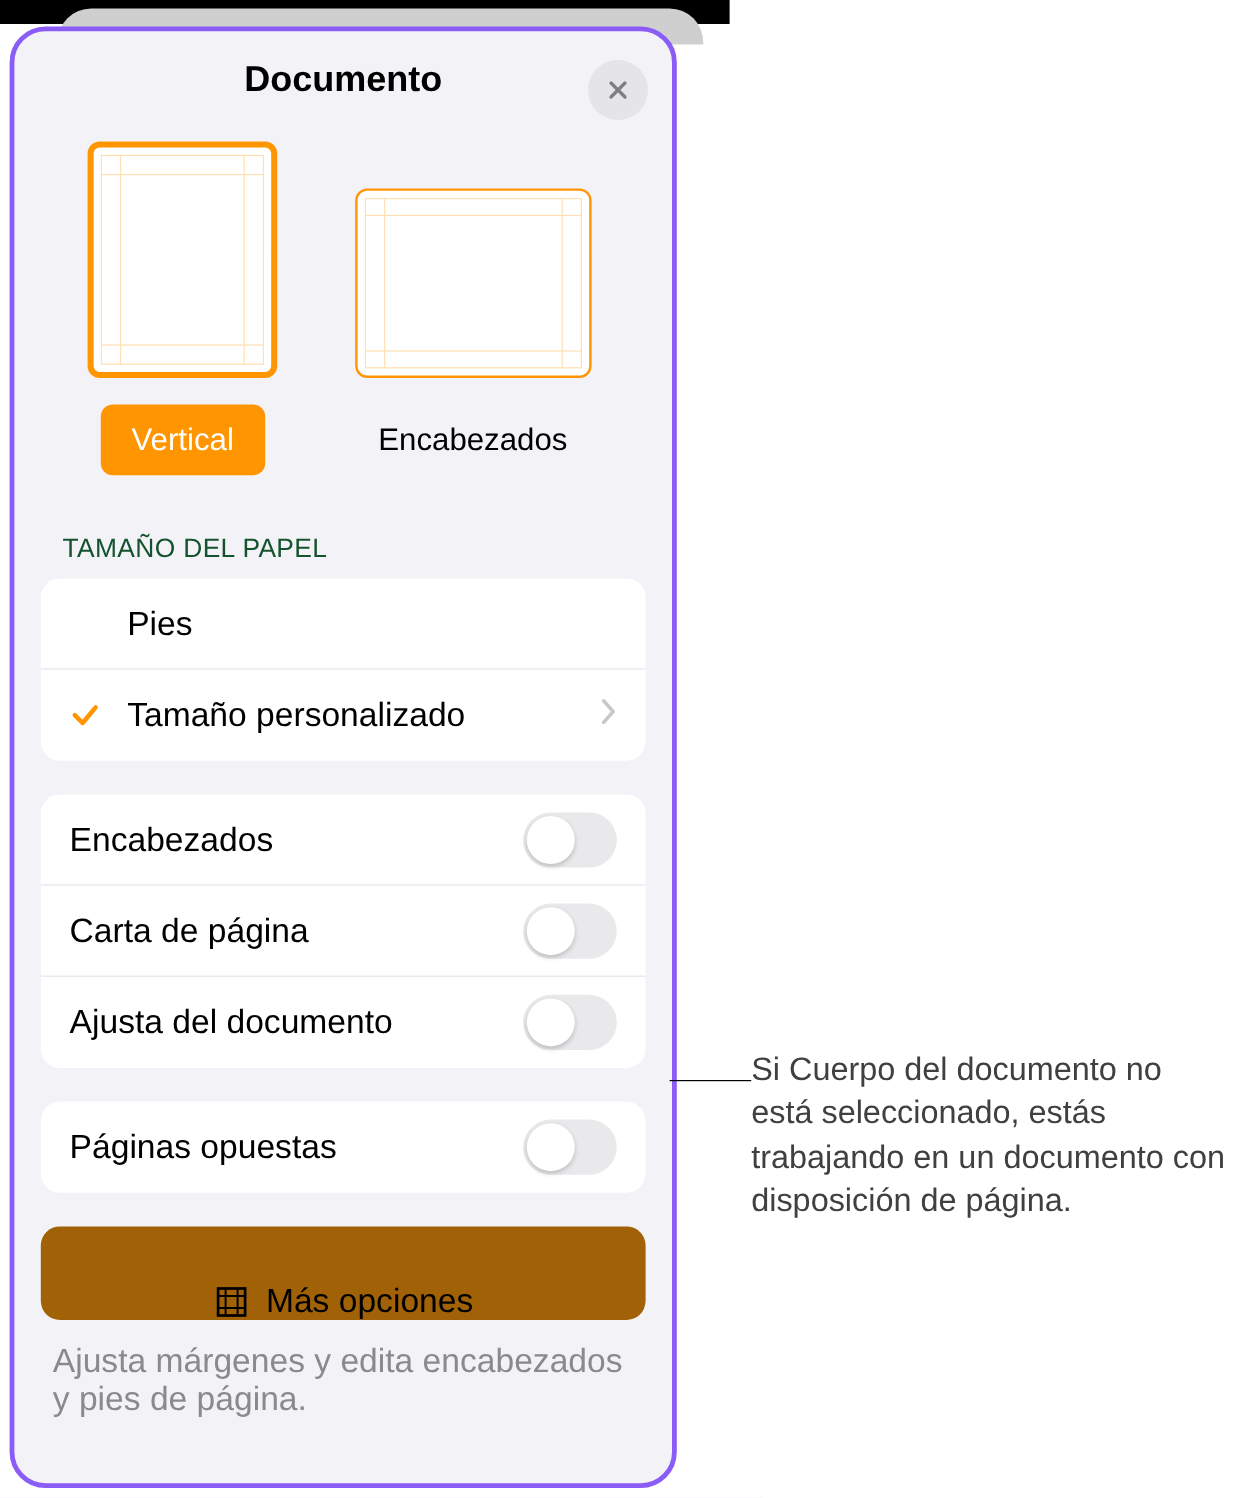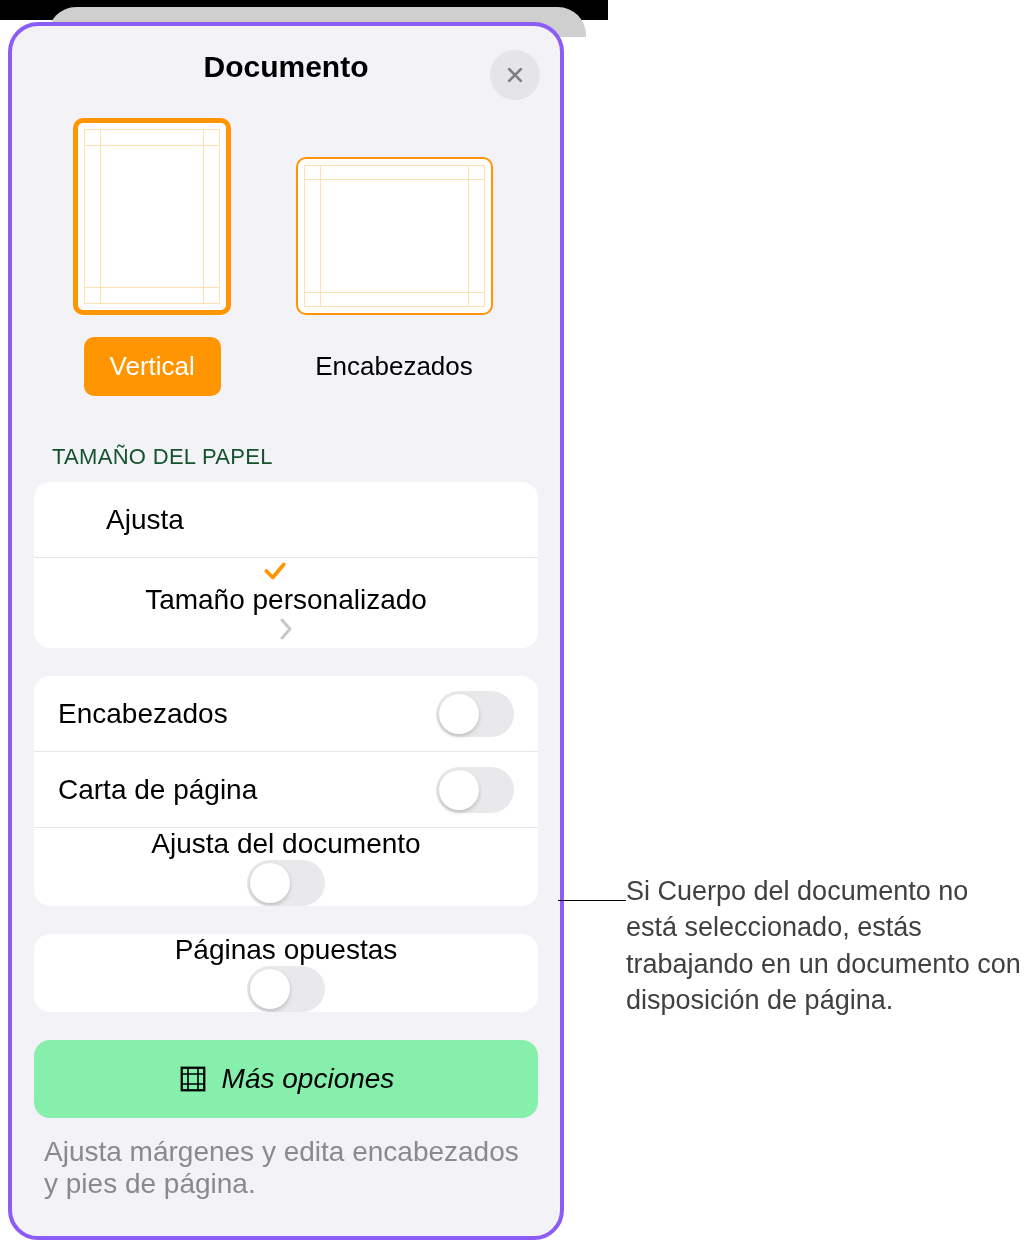--- a/index.html
+++ b/index.html
@@ -145,21 +145,21 @@
   .list-row {
     display: flex;
     align-items: center;
     min-height: 76px;
     padding: 0 24px;
     border-bottom: 1px solid #e5e5ea;
     font-size: 28px;
     color: #000;
     cursor: pointer;
   }
-  .list-row:last-child { border-bottom: none; flex-direction: column; }
+  .list-row:last-child { border-bottom: none; }
   .list-row .check {
     width: 48px;
     display: flex;
     justify-content: flex-start;
     color: #ff9500;
     font-size: 28px;
     font-weight: 600;
   }
   .list-row .label { flex: 1; }
   .list-row .chevron {
@@ -177,31 +177,30 @@
     content: "";
     position: absolute;
     left: 3px; top: 3px;
     width: 40px; height: 40px;
     background: #fff;
     border-radius: 50%;
     box-shadow: 0 2px 4px rgba(0,0,0,0.2);
   }
   .more-button {
     margin: 28px 22px 0 22px;
-    background: #86efac;
+    background: #a16207;
     border-radius: 16px;
     height: 78px;
     display: flex;
-    align-items: center;
+    align-items: flex-end;
     justify-content: center;
     gap: 14px;
     font-size: 28px;
     color: #000;
     cursor: pointer;
-    font-style: italic;
   }
   .footer-note {
     padding: 18px 32px 0 32px;
     font-size: 28px;
     color: #8a8a8e;
   }
   .callout {
     position: absolute;
     left: 626px;
     top: 873px;
@@ -253,21 +252,21 @@
       </div>
       <div class="orient-label unselected">Encabezados</div>
     </div>
   </div>
 
   <div class="section-header">Tamaño del papel</div>
 
   <div class="list-group">
     <div class="list-row">
       <div class="check"></div>
-      <div class="label">Ajusta</div>
+      <div class="label">Pies</div>
     </div>
     <div class="list-row">
       <div class="check">
         <svg width="26" height="26" viewBox="0 0 24 24">
           <path d="M4 12 L10 18 L20 6" stroke="#ff9500" stroke-width="3.5" stroke-linecap="round" stroke-linejoin="round" fill="none"></path>
         </svg>
       </div>
       <div class="label">Tamaño personalizado</div>
       <div class="chevron">
         <svg width="14" height="24" viewBox="0 0 14 24">

